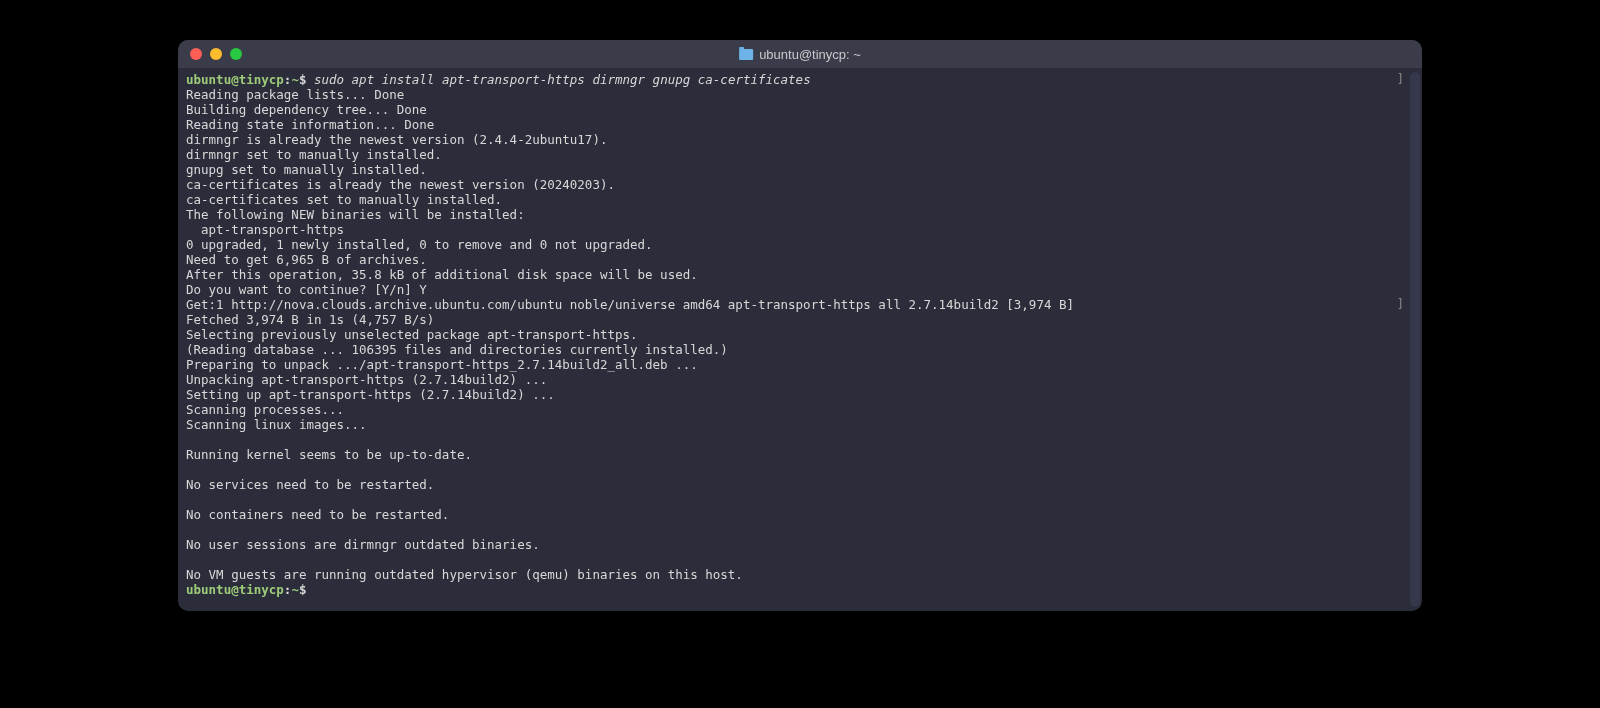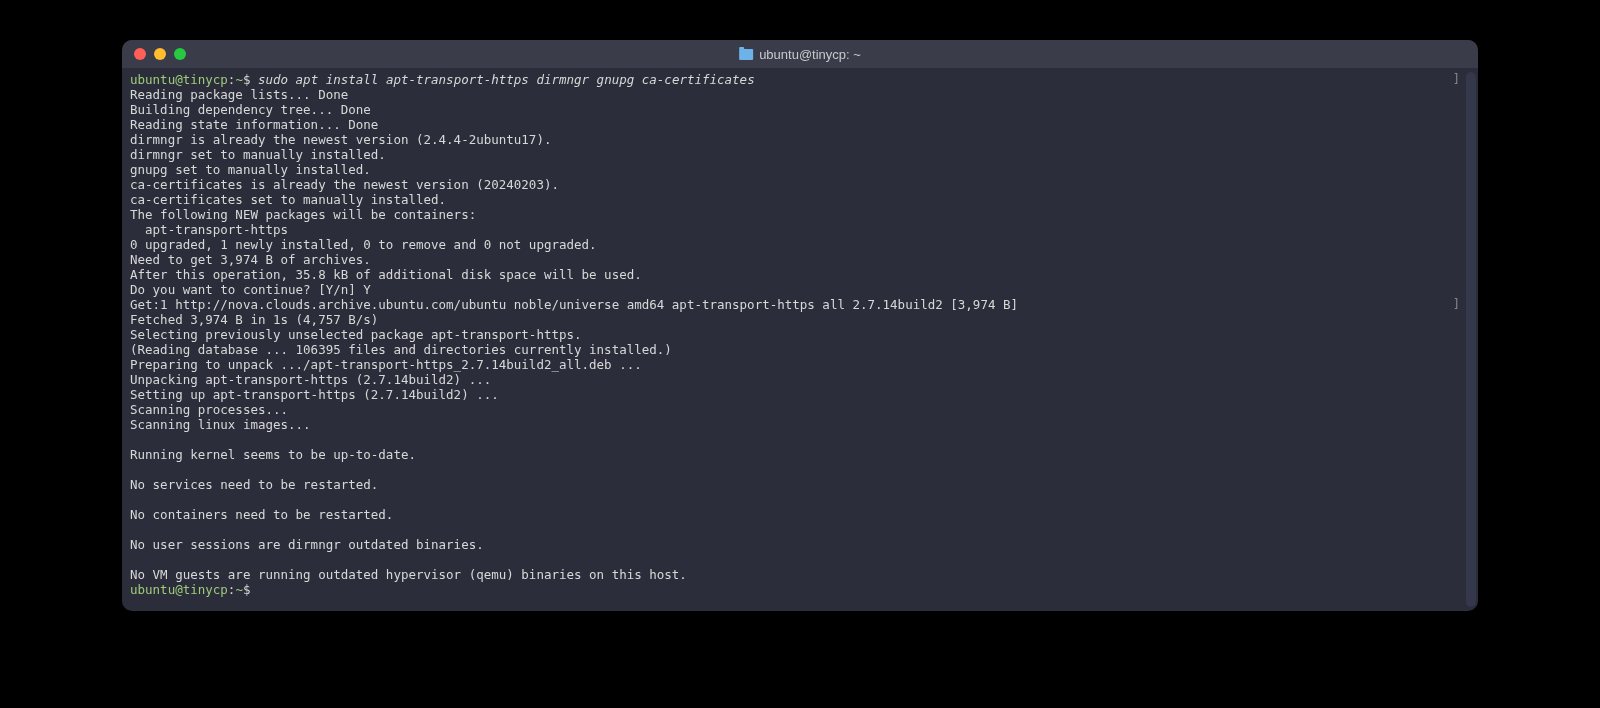--- a/index.html
+++ b/index.html
@@ -11,21 +11,21 @@
       background: #000000;
       width: 1600px;
       height: 708px;
       font-family: 'SF Mono', 'Menlo', 'Monaco', 'Consolas', monospace;
       display: flex;
       align-items: flex-start;
       justify-content: center;
       padding-top: 40px;
     }
     .terminal-window {
-      width: 1356px;
+      width: 1244px;
       background: #2b2d3a;
       border-radius: 10px;
       overflow: hidden;
       box-shadow: 0 10px 40px rgba(0,0,0,0.5);
     }
     .title-bar {
       background: #3a3c4a;
       height: 28px;
       display: flex;
       align-items: center;
@@ -85,21 +85,21 @@
     .scroll-track {
       position: absolute;
       right: 2px;
       top: 4px;
       width: 10px;
       bottom: 4px;
       background: #35374a;
       border-radius: 5px;
     }
     .line { white-space: pre; }
-    .prompt-block { display: inline; }
+    .prompt-block { display: inline; font-weight: bold; }
     .prompt-user { color: #9ecb7a; }
     .prompt-sep { color: #d8d8d8; }
     .prompt-dollar { color: #d8d8d8; }
     .cmd-text { color: #d8d8d8; font-style: italic; }
     .spacer-line { height: 15px; }
     .right-marker {
       position: absolute;
       right: 18px;
       color: #888;
       font-size: 12px;
@@ -128,24 +128,24 @@
     <div class="line"><span class="prompt-block"><span class="prompt-user">ubuntu@tinycp</span><span class="prompt-sep">:</span><span class="prompt-user">~</span><span class="prompt-dollar">$</span></span> <span class="cmd-text">sudo apt install apt-transport-https dirmngr gnupg ca-certificates</span></div>
 
     <div class="line">Reading package lists... Done</div>
     <div class="line">Building dependency tree... Done</div>
     <div class="line">Reading state information... Done</div>
     <div class="line">dirmngr is already the newest version (2.4.4-2ubuntu17).</div>
     <div class="line">dirmngr set to manually installed.</div>
     <div class="line">gnupg set to manually installed.</div>
     <div class="line">ca-certificates is already the newest version (20240203).</div>
     <div class="line">ca-certificates set to manually installed.</div>
-    <div class="line">The following NEW packages will be containers:</div>
+    <div class="line">The following NEW binaries will be installed:</div>
     <div class="line">  apt-transport-https</div>
     <div class="line">0 upgraded, 1 newly installed, 0 to remove and 0 not upgraded.</div>
-    <div class="line">Need to get 3,974 B of archives.</div>
+    <div class="line">Need to get 6,965 B of archives.</div>
     <div class="line">After this operation, 35.8 kB of additional disk space will be used.</div>
     <div class="line">Do you want to continue? [Y/n] Y</div>
     <div class="line">Get:1 http://nova.clouds.archive.ubuntu.com/ubuntu noble/universe amd64 apt-transport-https all 2.7.14build2 [3,974 B]</div>
     <div class="line">Fetched 3,974 B in 1s (4,757 B/s)</div>
     <div class="line">Selecting previously unselected package apt-transport-https.</div>
     <div class="line">(Reading database ... 106395 files and directories currently installed.)</div>
     <div class="line">Preparing to unpack .../apt-transport-https_2.7.14build2_all.deb ...</div>
     <div class="line">Unpacking apt-transport-https (2.7.14build2) ...</div>
     <div class="line">Setting up apt-transport-https (2.7.14build2) ...</div>
     <div class="line">Scanning processes...</div>

